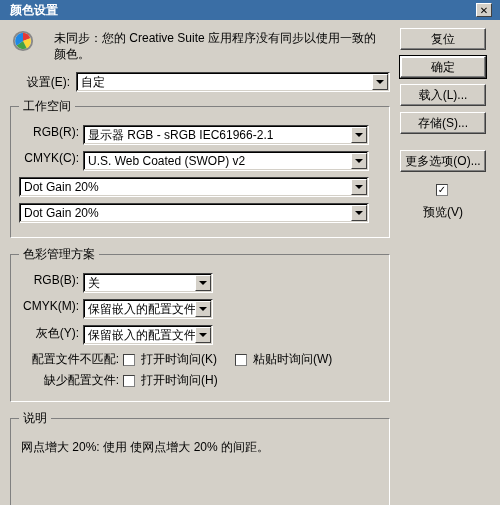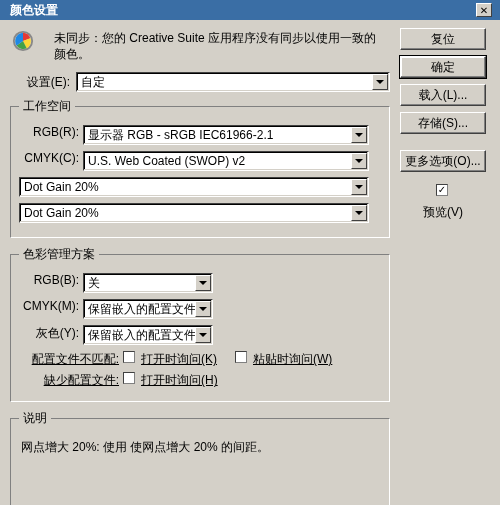--- a/index.html
+++ b/index.html
@@ -19,21 +19,21 @@
 fieldset { border:1px solid #808080; border-top-color:#808080; border-left-color:#808080; border-right-color:#fff; border-bottom-color:#fff; padding:10px 20px 8px 8px; margin:0 0 8px 0; position:relative;}
 fieldset > legend { padding:0 4px; background:#d4d0c8;}
 .row { display:flex; align-items:flex-start; margin-bottom:6px; gap:4px;}
 .row label.fld { width:60px; text-align:right; }
 .dropdown { flex:1; height:20px; background:#fff; border:1px solid #808080; border-top-color:#404040; border-left-color:#404040; border-right-color:#fff; border-bottom-color:#fff; display:flex; align-items:center; padding:0 0 0 4px; position:relative; box-shadow: inset -1px -1px 0 #d4d0c8, inset 1px 1px 0 #000;}
 .dropdown .dd-btn { width:16px; height:16px; background:#d4d0c8; border:1px solid #fff; border-right-color:#404040; border-bottom-color:#404040; display:flex;align-items:center;justify-content:center; position:absolute; right:1px; top:1px;}
 .dropdown .dd-btn::after { content:""; border-left:4px solid transparent; border-right:4px solid transparent; border-top:4px solid #000;}
 .settings-row { display:flex; align-items:center; gap:6px; margin-bottom:6px;}
 .settings-row label { width:60px; text-align:right;}
 .nested { margin-left:0;}
-.chkrow { display:flex; gap:4px; margin-bottom:4px;text-decoration:underline;}
+.chkrow { display:flex; align-items:center; gap:4px; margin-bottom:4px;}
 .chkrow label.fld2 { width:100px; text-align:right;}
 .chkbox { width:12px; height:12px; background:#fff; border:1px solid #808080; border-top-color:#404040; border-left-color:#404040; display:inline-flex; align-items:center; justify-content:center; margin-right:2px;}
 .chkbox.checked::after { content:"✓"; font-size:10px; line-height:1; color:#000;}
 .desc-text { padding:2px; line-height:1.4; min-height:90px;}
 .preview-row { margin-top:6px; display:flex; align-items:center; gap:8px;flex-direction:column;}
 .dd-val { flex:1; white-space:nowrap; overflow:hidden;}
 </style>
 </head>
 <body>
 

